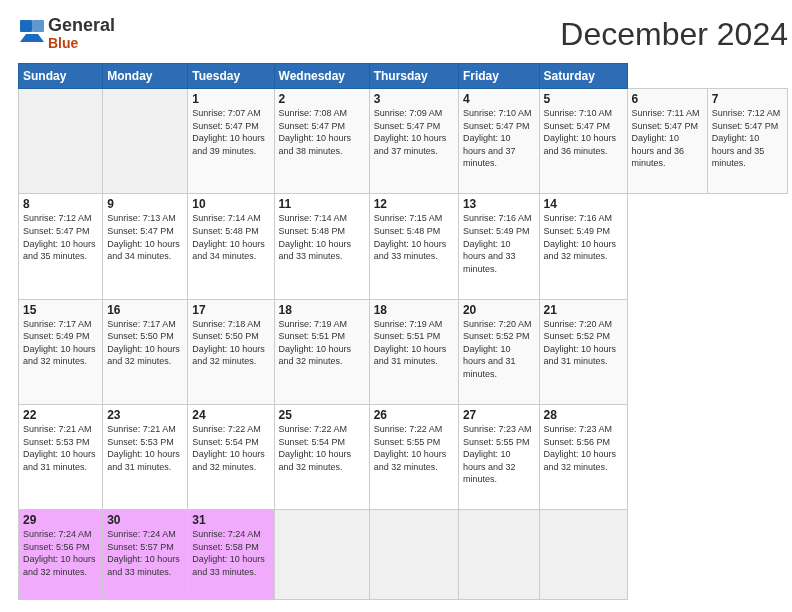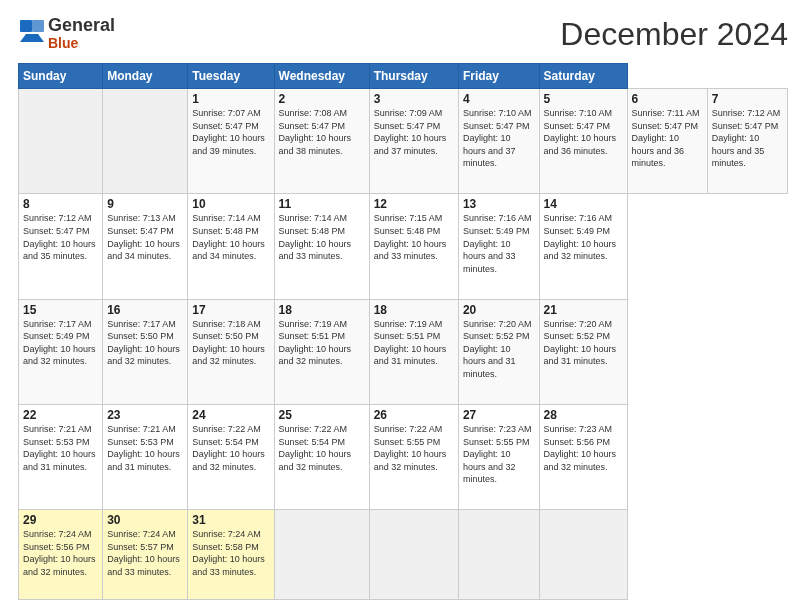--- a/index.html
+++ b/index.html
@@ -60,21 +60,21 @@
       padding: 3px 4px;
       font-size: 9.5px;
       color: #333;
       width: 113px;
       background: #fff;
     }
     .calendar-table tbody tr:nth-child(odd) td {
       background: #f9f9f9;
     }
     .calendar-table tbody tr:last-child td {
-      background: #fef9c3;
+      background: #f0abfc;
     }
     .day-num {
       font-size: 12px;
       font-weight: bold;
       color: #222;
       display: block;
       margin-bottom: 1px;
     }
     .day-info {
       font-size: 9px;

